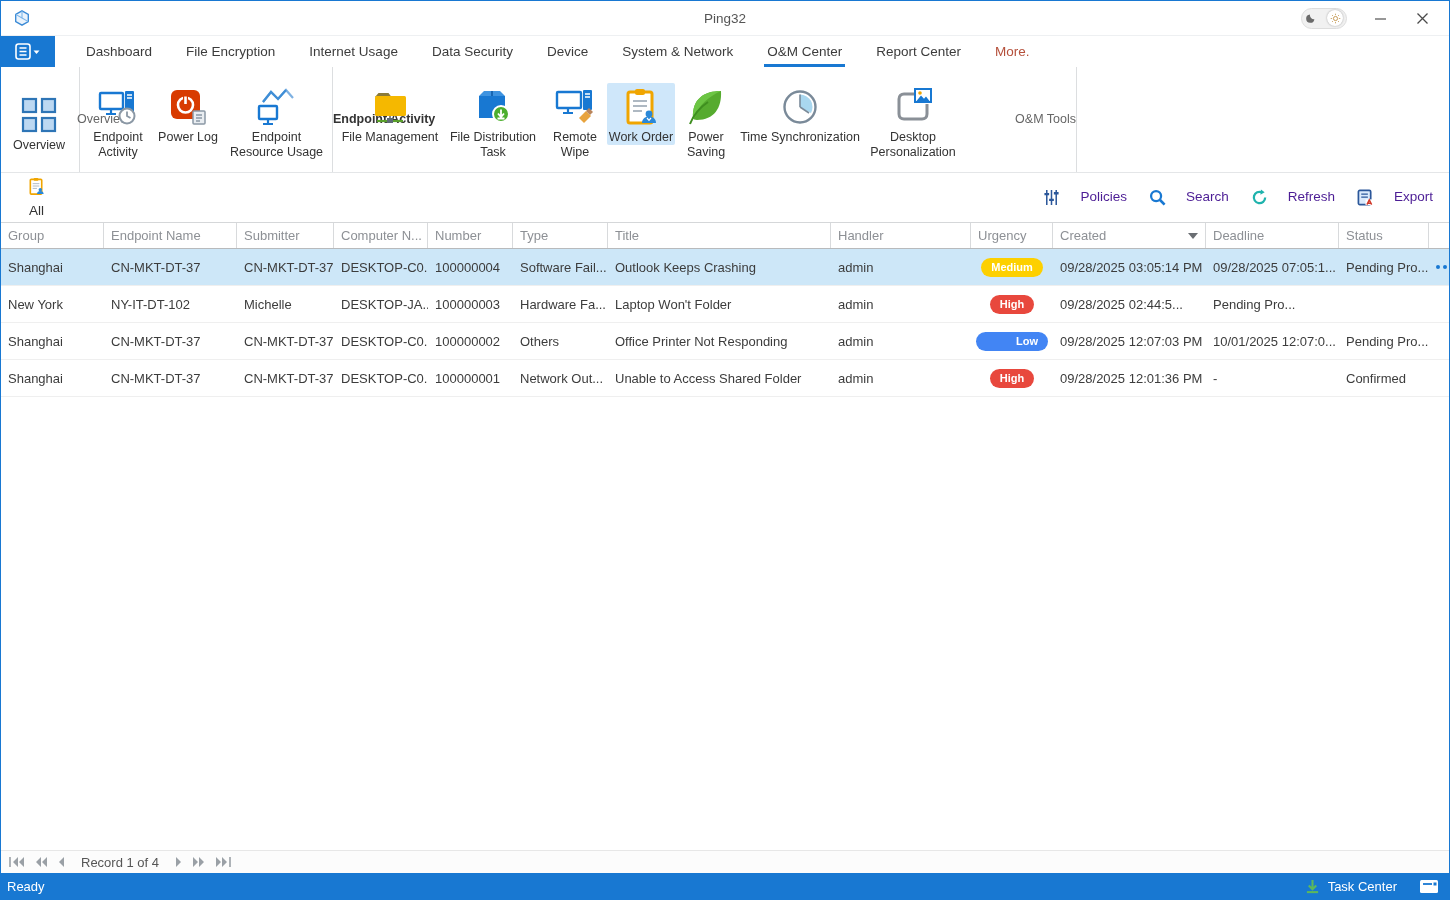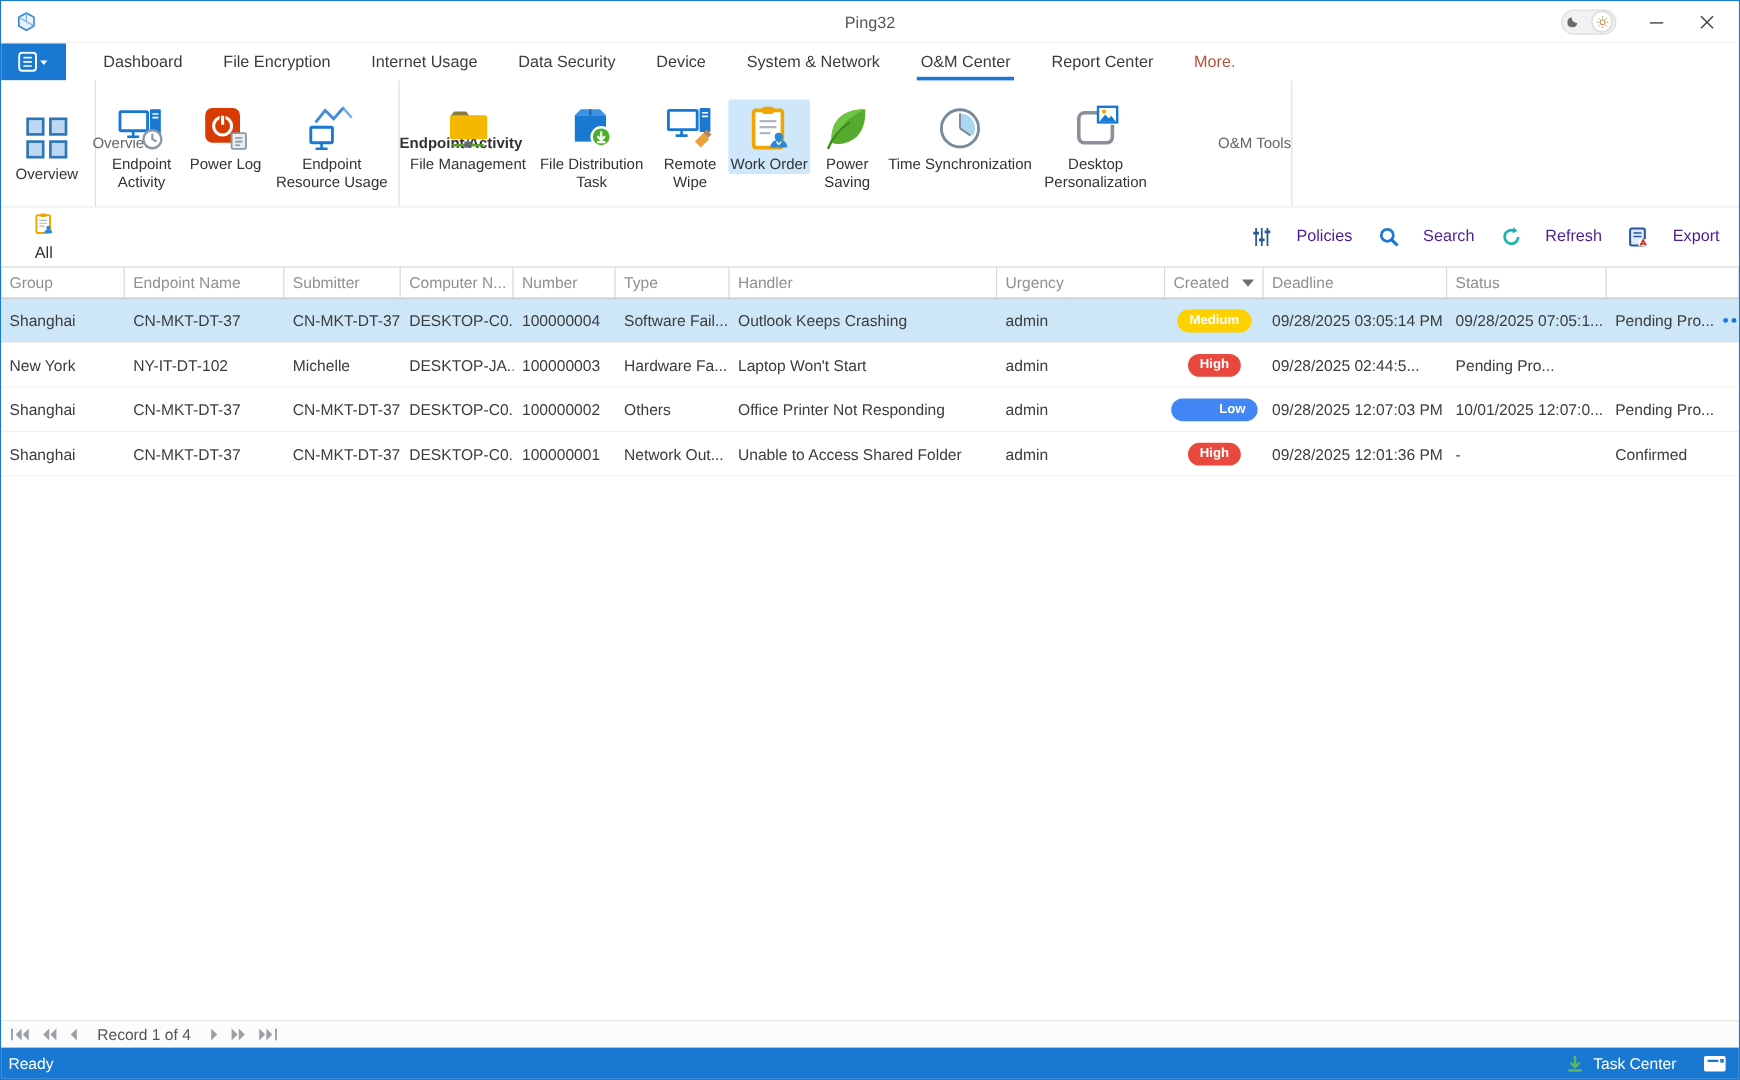--- a/index.html
+++ b/index.html
@@ -341,20 +341,23 @@
     <div class="th">
         <span>Computer N...</span>
       </div>
     <div class="th">
         <span>Number</span>
       </div>
     <div class="th">
         <span>Type</span>
       </div>
     <div class="th">
+        <span>Title</span>
+      </div>
+    <div class="th">
         <span>Handler</span>
       </div>
     <div class="th">
         <span>Urgency</span>
       </div>
     <div class="th">
         <span>Created</span>
         <span class="caret"></span>
       </div>
     <div class="th">
@@ -389,21 +392,21 @@
       </div>
   </div>
 
   <div class="grid tr">
     <div class="td">New York</div>
     <div class="td">NY-IT-DT-102</div>
     <div class="td">Michelle</div>
     <div class="td">DESKTOP-JA...</div>
     <div class="td">100000003</div>
     <div class="td">Hardware Fa...</div>
-    <div class="td">Laptop Won't Start</div>
+    <div class="td">Laptop Won't Folder</div>
     <div class="td">admin</div>
     <div class="td center">
         <span class="badge badge-red">High</span>
       </div>
     <div class="td">09/28/2025 02:44:5...</div>
     <div class="td">Pending Pro...</div>
     <div class="td"></div>
   </div>
 
   <div class="grid tr">

